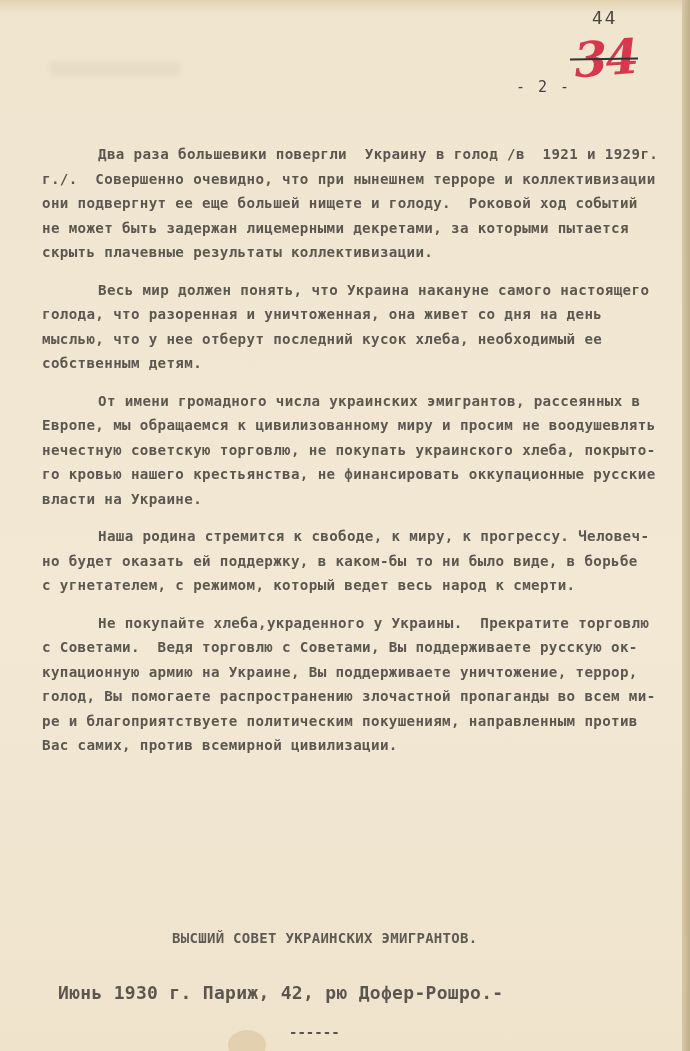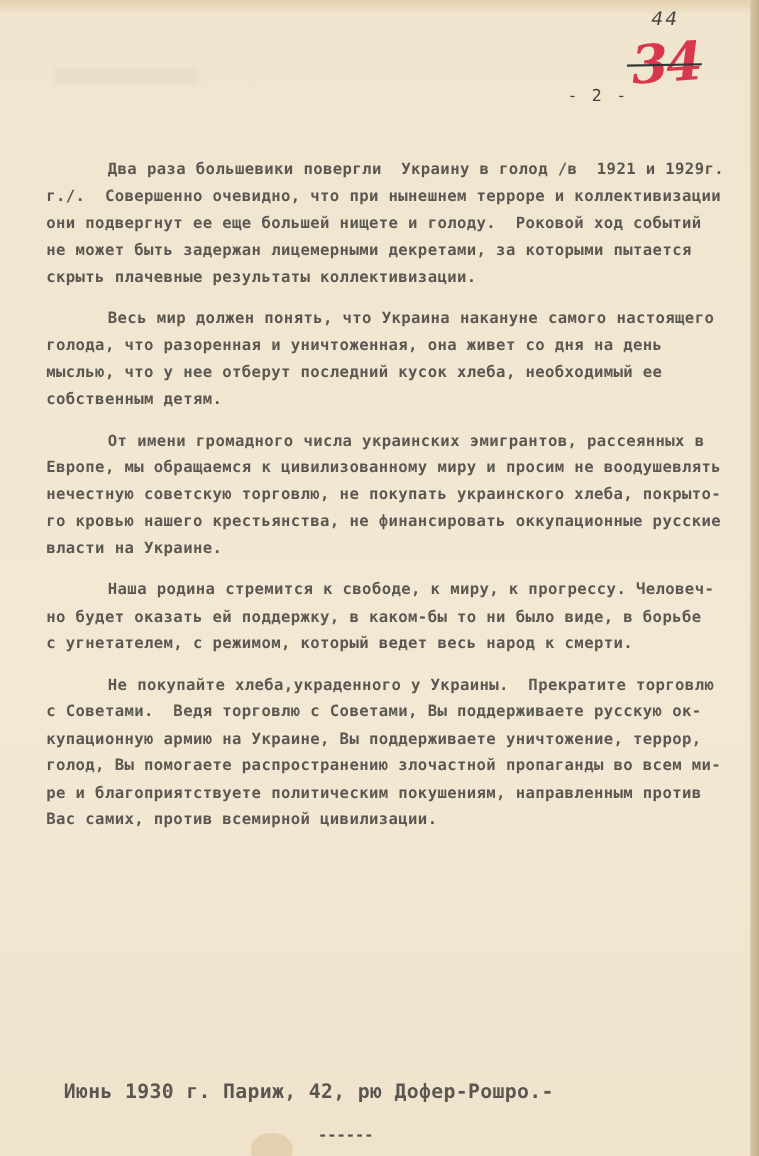--- a/index.html
+++ b/index.html
@@ -17,21 +17,21 @@
     content: ""; position: absolute; right: 0; top: 0; width: 8px; height: 100%;
     background: linear-gradient(90deg, #d9c9a8, #bfae8a);
   }
   .ghost {
     position: absolute; left: 50px; top: 62px; width: 130px; height: 14px;
     background: rgba(170,160,140,0.12); filter: blur(2px);
   }
   .folio-old {
     position: absolute; left: 592px; top: 8px;
     font-family: "DejaVu Sans", sans-serif; font-size: 17px; color: #4a4440;
-    font-style: italic; letter-spacing: 2px;
+    letter-spacing: 2px;
   }
   .folio-new {
     position: absolute; left: 574px; top: 30px;
     font-family: "DejaVu Serif", serif; font-size: 48px; font-weight: bold;
     color: #d8384e; font-style: italic; letter-spacing: -2px; transform: rotate(-4deg);
   }
   .folio-strike {
     position: absolute; left: 570px; top: 58px; width: 68px; height: 2px;
     background: #333; transform: rotate(-1deg);
   }
@@ -105,16 +105,17 @@
     <div class="para">
       <div class="line indent">Не покупайте хлеба,украденного у Украины.  Прекратите торговлю</div>
       <div class="line">с Советами.  Ведя торговлю с Советами, Вы поддерживаете русскую ок-</div>
       <div class="line">купационную армию на Украине, Вы поддерживаете уничтожение, террор,</div>
       <div class="line">голод, Вы помогаете распространению злочастной пропаганды во всем ми-</div>
       <div class="line">ре и благоприятствуете политическим покушениям, направленным против</div>
       <div class="line">Вас самих, против всемирной цивилизации.</div>
     </div>
   </div>
 
+  <div class="signature">ВЫСШИЙ СОВЕТ УКРАИНСКИХ ЭМИГРАНТОВ.</div>
   <div class="dateline">Июнь 1930 г. Париж, 42, рю Дофер-Рошро.-</div>
   <div class="stain"></div>
   <div class="endmark">------</div>
 </div>
 
 </body></html>

